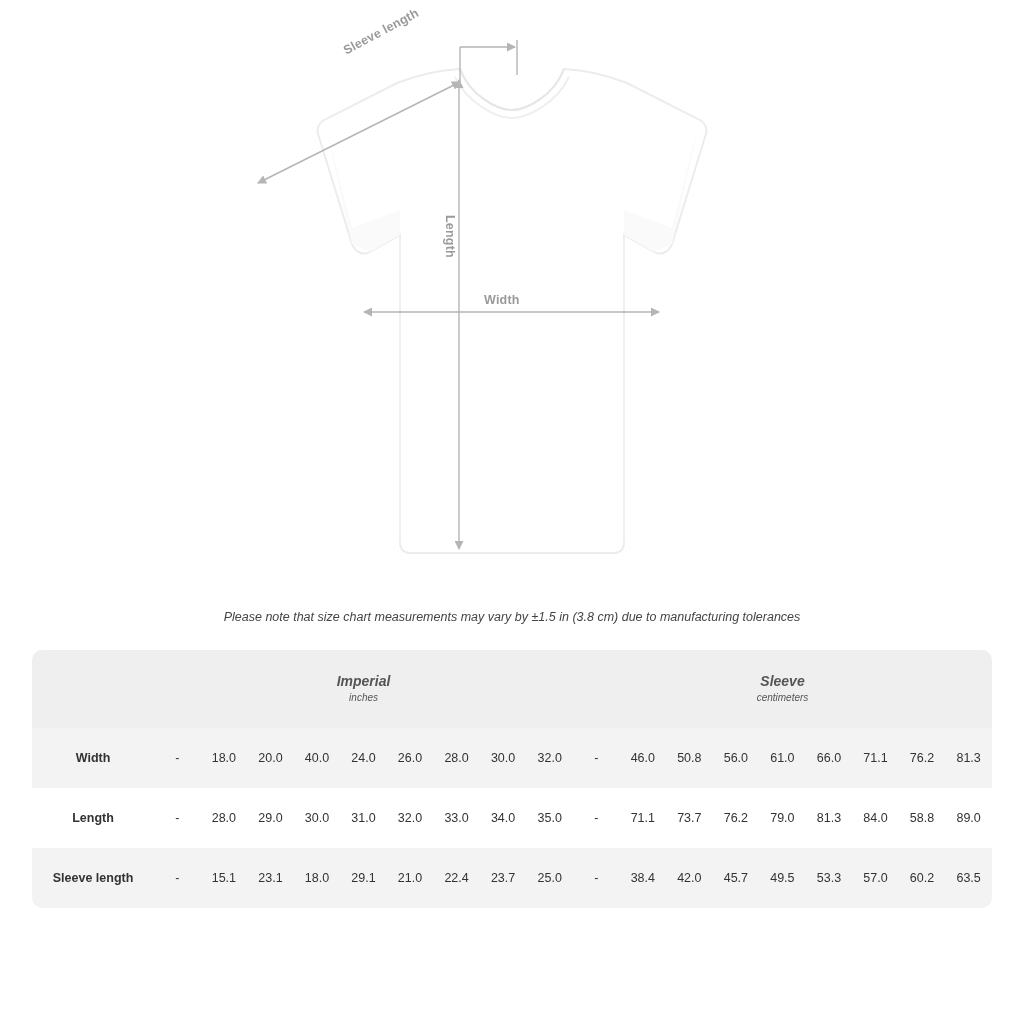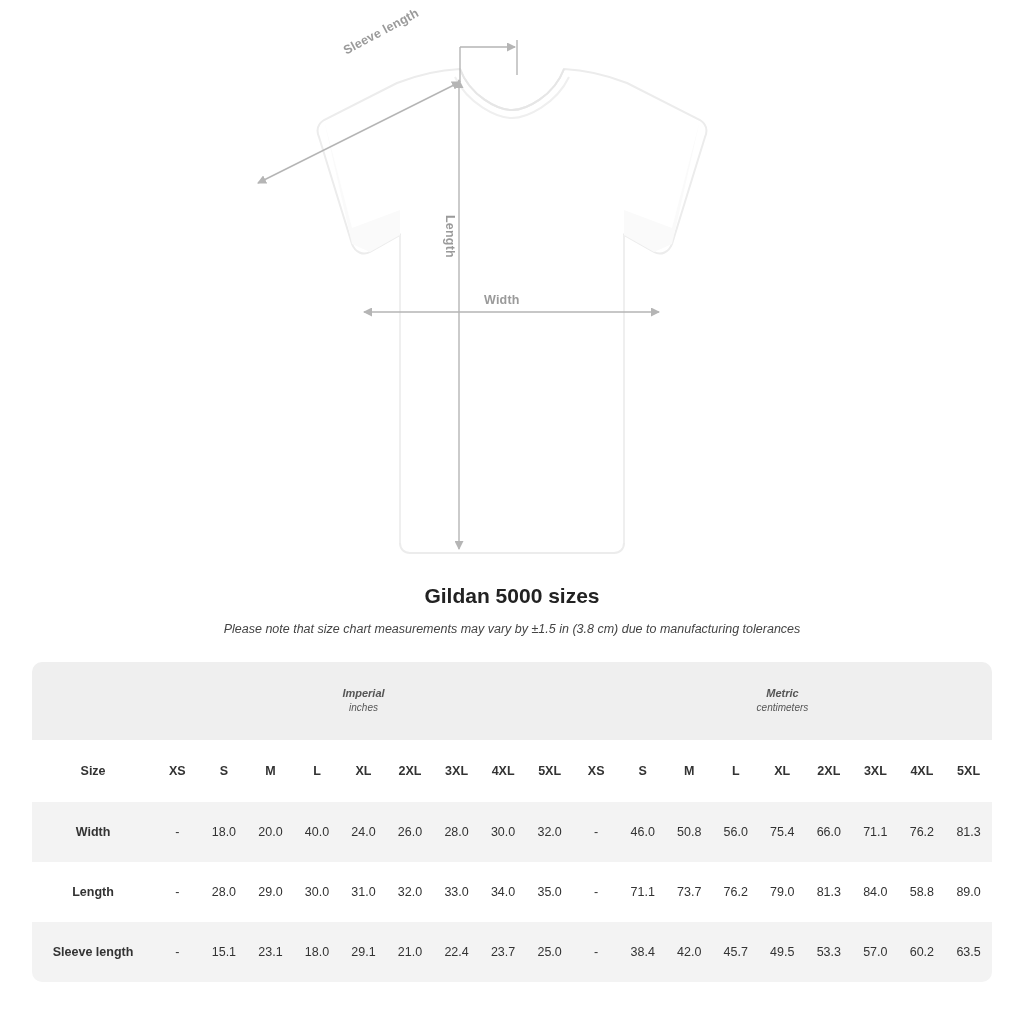--- a/index.html
+++ b/index.html
@@ -65,21 +65,21 @@
     font-weight: bold;
     color: #222222;
     margin: 0;
     padding-top: 4px;
   }
   .subtitle {
     text-align: center;
     font-size: 12.5px;
     font-style: italic;
     color: #444444;
-    margin: 0;
+    margin: 16px;
     padding-top: 14px;
   }
 
   
   .table-wrap {
     margin: 26px 32px 0 32px;
     border-radius: 10px;
     overflow: hidden;
   }
   table.size-chart {
@@ -94,21 +94,21 @@
     padding: 0;
     border: none;
   }
 
   
   .unit-row td {
     background: #efefef;
     height: 78px;
   }
   .unit-name {
-    font-size: 11px;
+    font-size: 14px;
     font-style: italic;
     font-weight: bold;
     color: #555555;
     line-height: 1.25;
   }
   .unit-sub {
     font-size: 10px;
     font-style: italic;
     color: #555555;
     line-height: 1.5;
@@ -207,21 +207,20 @@
       <g>
         <path d="M 364 312 L 659 312" fill="none" stroke="#b5b5b5" stroke-width="1.4" marker-start="url(#arrTail)" marker-end="url(#arrHead)"></path>
       </g>
     </svg>
 
     <div class="dim-label dim-sleeve">Sleeve length</div>
     <div class="dim-label dim-length">Length</div>
     <div class="dim-label dim-width">Width</div>
   </div>
 
-  <h1 class="title">Gildan 5000 sizes</h1>
   <p class="subtitle">Please note that size chart measurements may vary by ±1.5 in (3.8 cm) due to manufacturing tolerances</p>
 
   <div class="table-wrap">
     <table class="size-chart">
       <colgroup>
         <col class="first">
         <col class="cell">
           <col class="cell">
           <col class="cell">
           <col class="cell">
@@ -242,63 +241,42 @@
       </colgroup>
       <tbody>
 
         <tr class="unit-row">
           <td></td>
           <td colspan="9">
             <div class="unit-name">Imperial</div>
             <div class="unit-sub">inches</div>
           </td>
           <td colspan="9">
-            <div class="unit-name">Metric</div>
+            <div class="unit-name">Sleeve</div>
             <div class="unit-sub">centimeters</div>
           </td>
         </tr>
 
-        <tr class="head-row">
-          <td class="rowlabel">Size</td>
-          <td>XS</td>
-          <td>S</td>
-          <td>M</td>
-          <td>L</td>
-          <td>XL</td>
-          <td>2XL</td>
-          <td>3XL</td>
-          <td>4XL</td>
-          <td>5XL</td>
-          <td>XS</td>
-          <td>S</td>
-          <td>M</td>
-          <td>L</td>
-          <td>XL</td>
-          <td>2XL</td>
-          <td>3XL</td>
-          <td>4XL</td>
-          <td>5XL</td>
-        </tr>
 
         <tr class="data-row row-shade">
           <td class="rowlabel">Width</td>
           <td>-</td>
           <td>18.0</td>
           <td>20.0</td>
           <td>40.0</td>
           <td>24.0</td>
           <td>26.0</td>
           <td>28.0</td>
           <td>30.0</td>
           <td>32.0</td>
           <td>-</td>
           <td>46.0</td>
           <td>50.8</td>
           <td>56.0</td>
-          <td>75.4</td>
+          <td>61.0</td>
           <td>66.0</td>
           <td>71.1</td>
           <td>76.2</td>
           <td>81.3</td>
         </tr>
 
         <tr class="data-row row-plain">
           <td class="rowlabel">Length</td>
           <td>-</td>
           <td>28.0</td>

